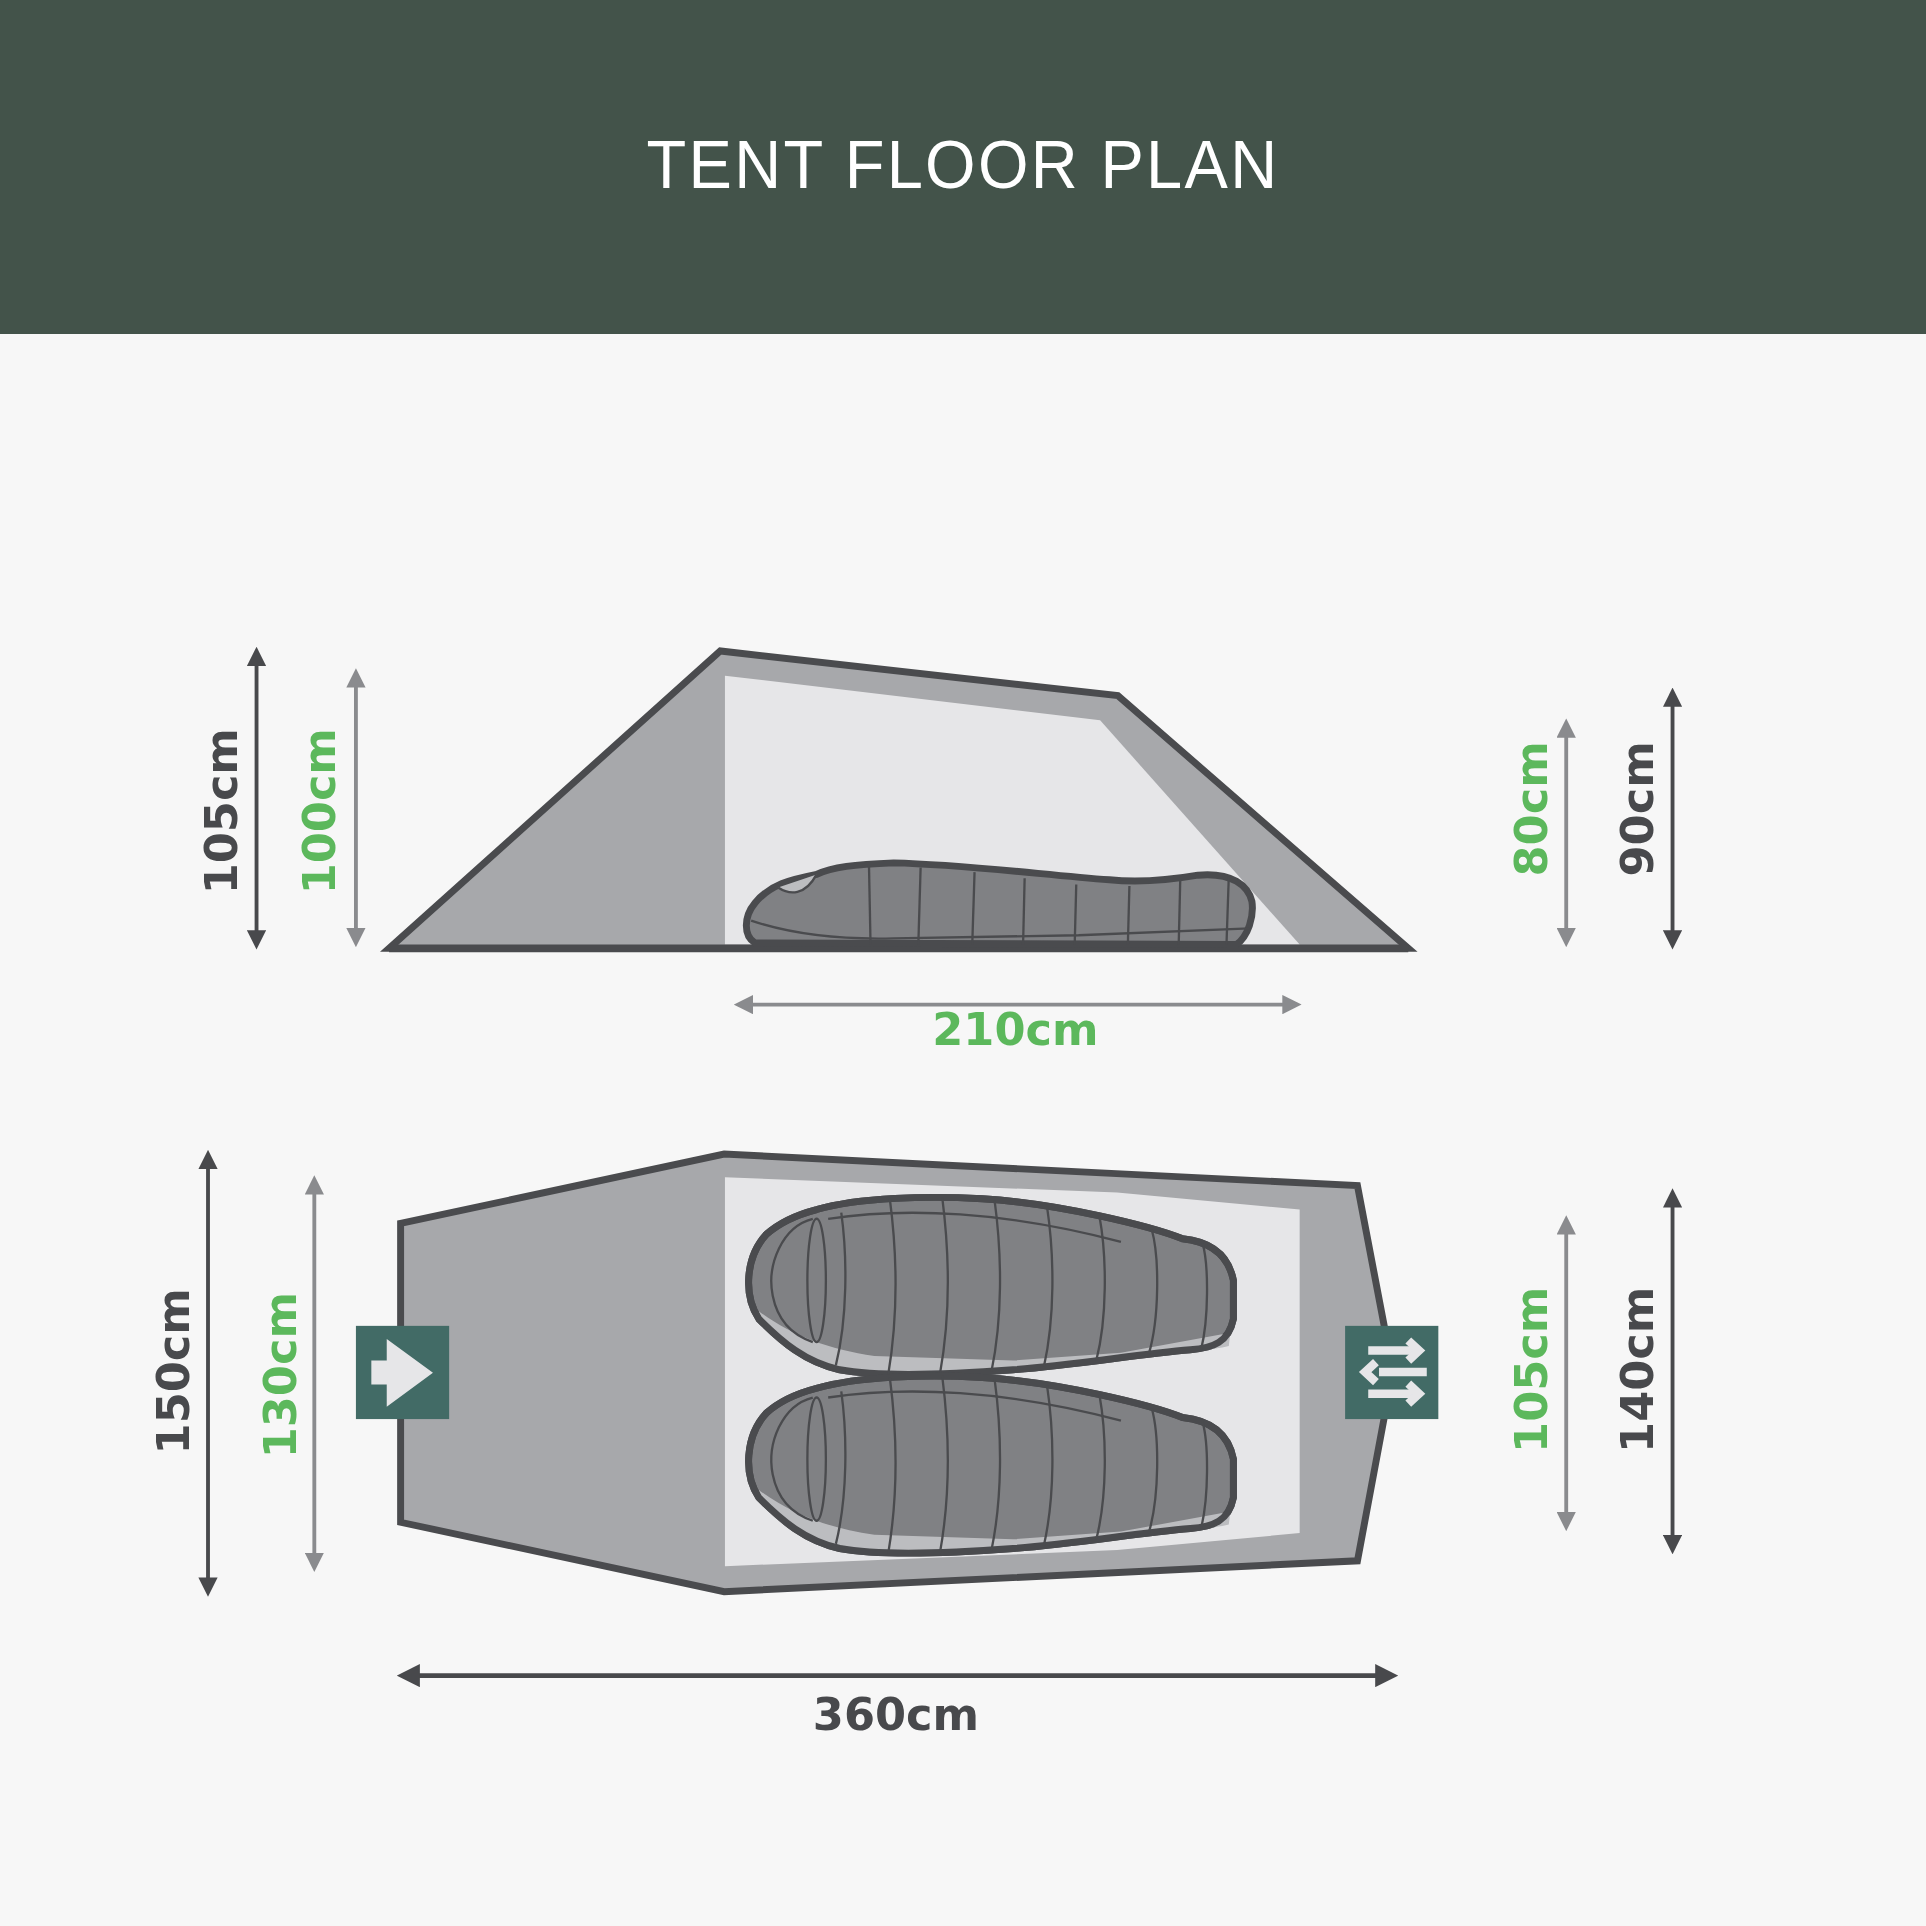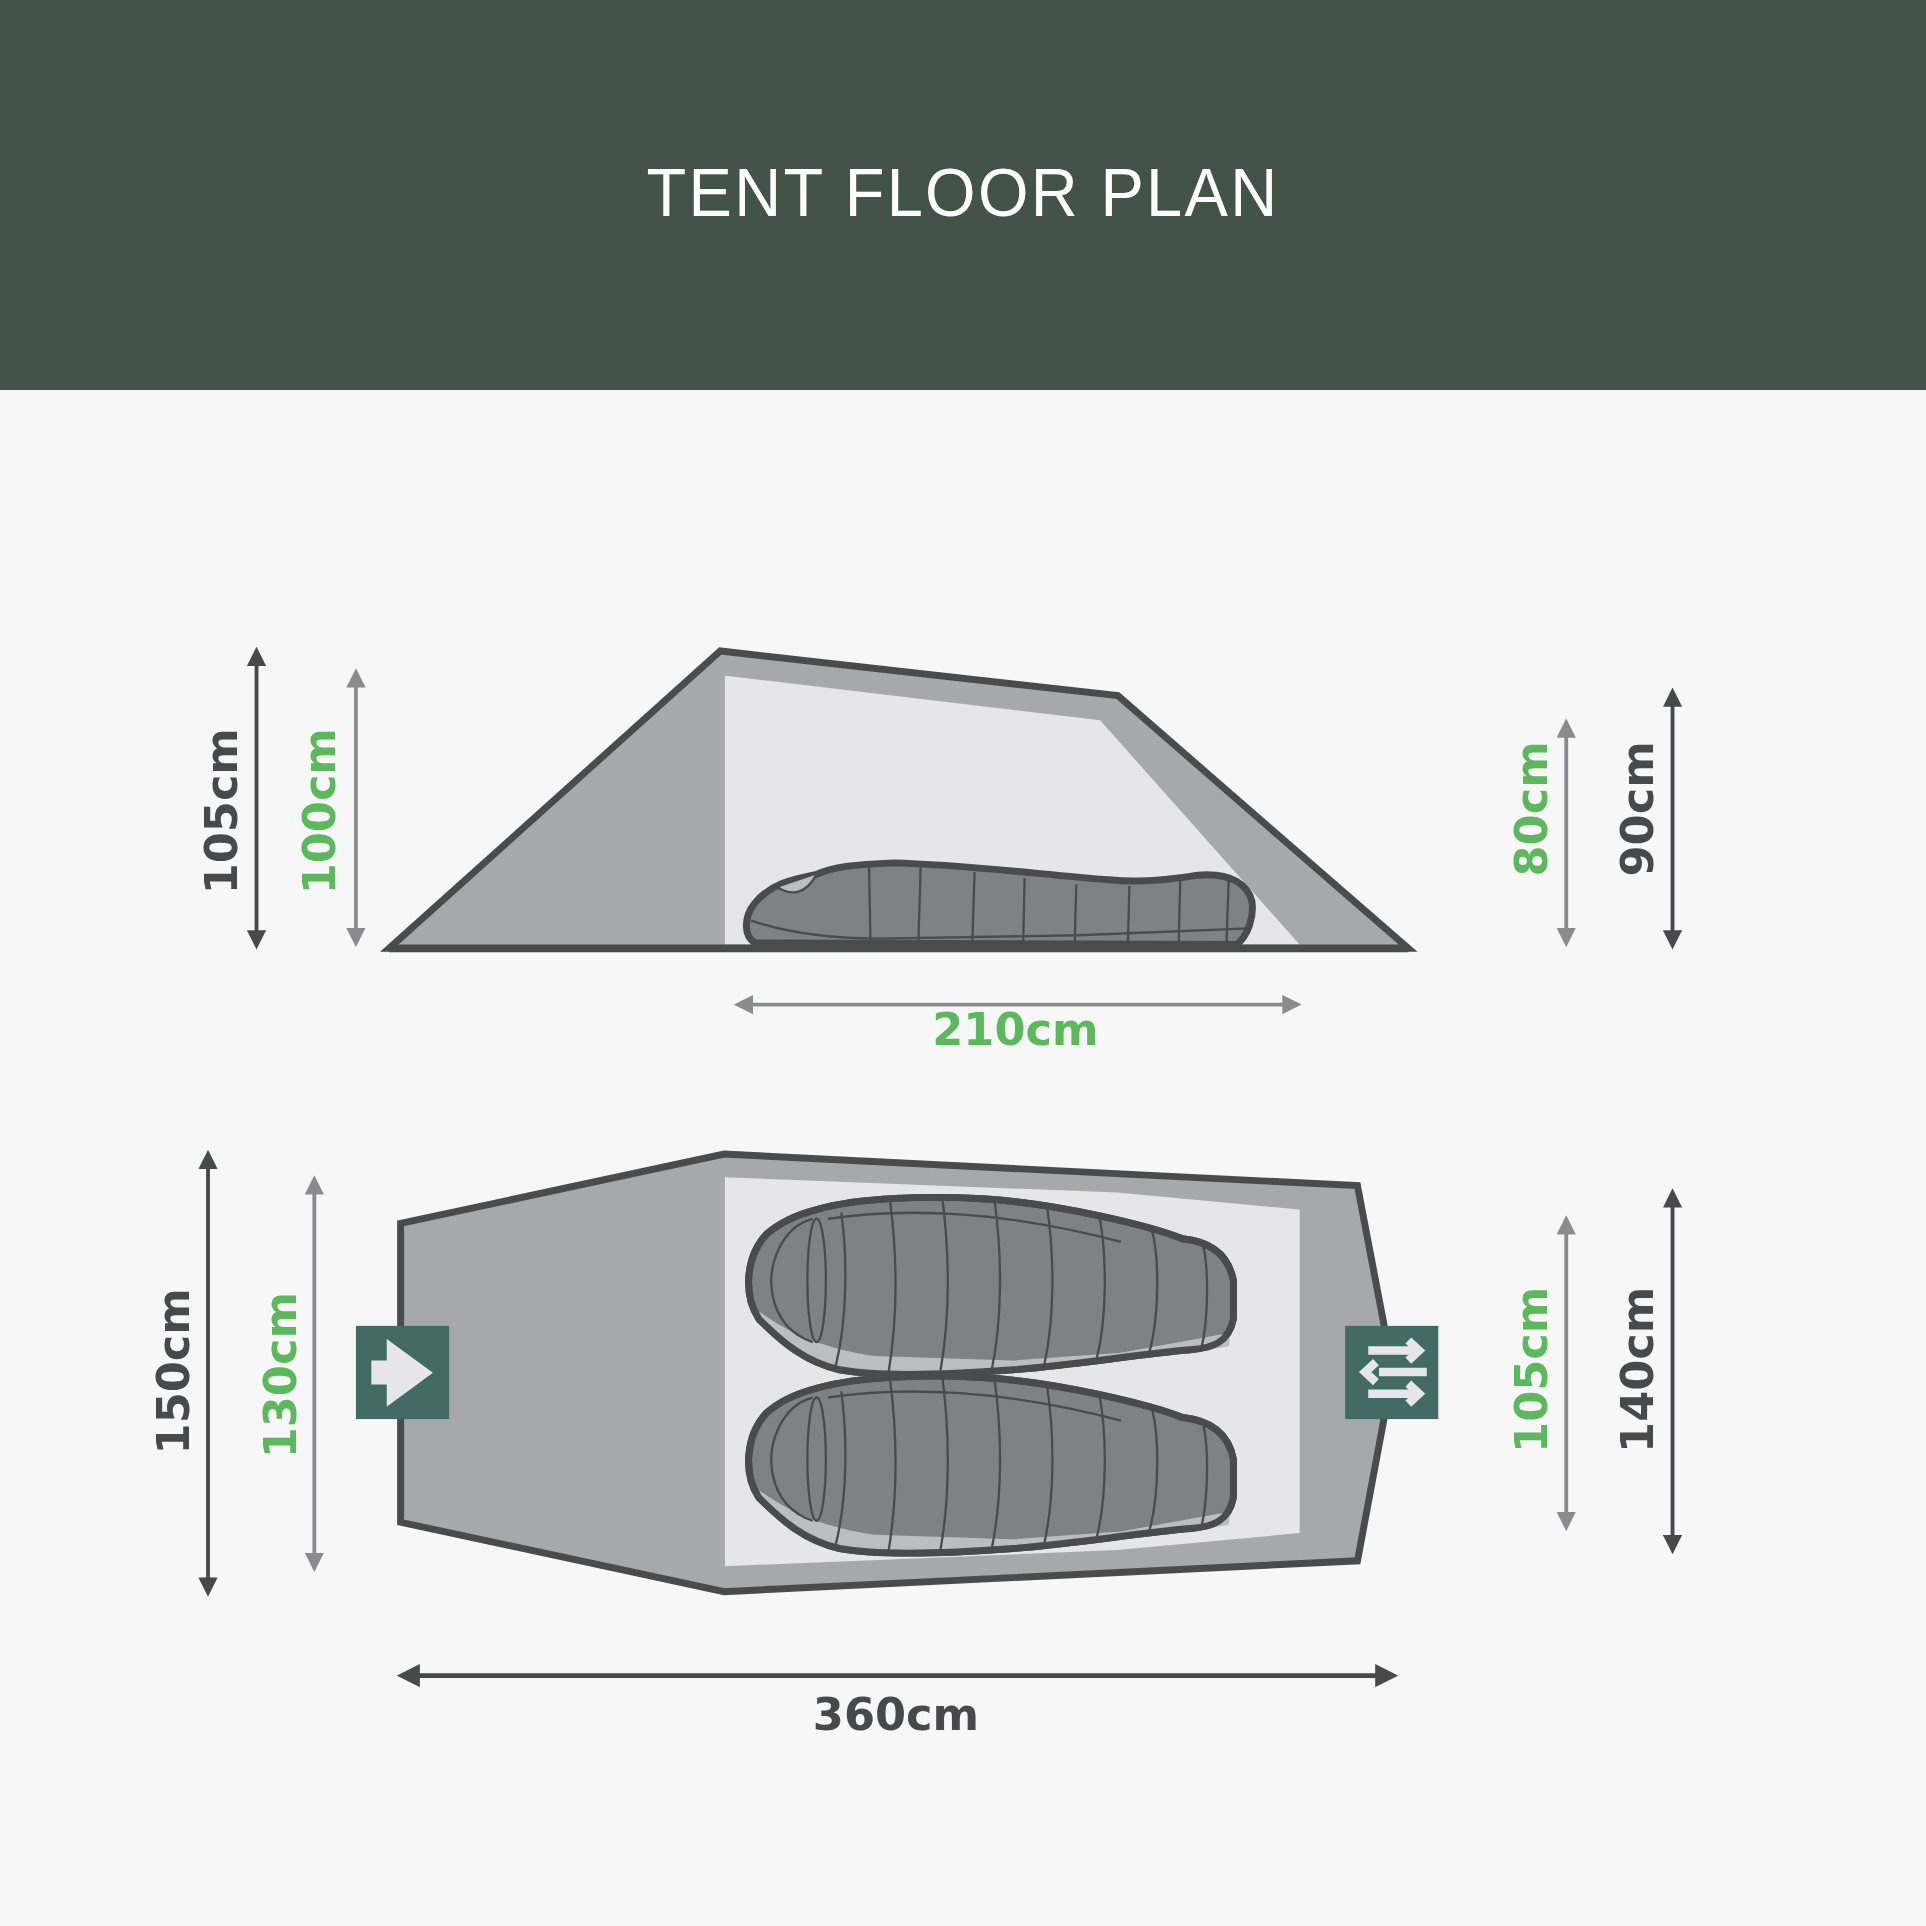--- a/index.html
+++ b/index.html
@@ -1,17 +1,17 @@
 <!DOCTYPE html>
 <html style="font-size:12.3px"><head>
   <meta charset="utf-8">
   <style>
     html, body { margin: 0; padding: 0; }
     body { width: 1926px; height: 1926px; background: #f7f7f7; position: relative; overflow: hidden; font-family: "DejaVu Sans", sans-serif; }
-    .header { position: absolute; left: 0; top: 0; width: 1926px; height: 390px; background: #43534a; display: flex; align-items: center; justify-content: center; }
+    .header { position: absolute; left: 0; top: 0; width: 1926px; height: 334px; background: #43534a; display: flex; align-items: center; justify-content: center; }
     .header h1 { margin: 0; color: #ffffff; font-family: "Liberation Sans", sans-serif; font-weight: normal; font-size: 65px; letter-spacing: 2.3px; transform: translateY(-3.1px) scaleY(1.06); }
     svg.diagram { position: absolute; left: 0; top: 0; }
     .lbl { font-family: "DejaVu Sans", sans-serif; font-weight: bold; font-size: 58px; }
   </style>
 </head>
 <body>
 
 <div class="header">
   <h1>TENT FLOOR PLAN</h1>
 </div>

